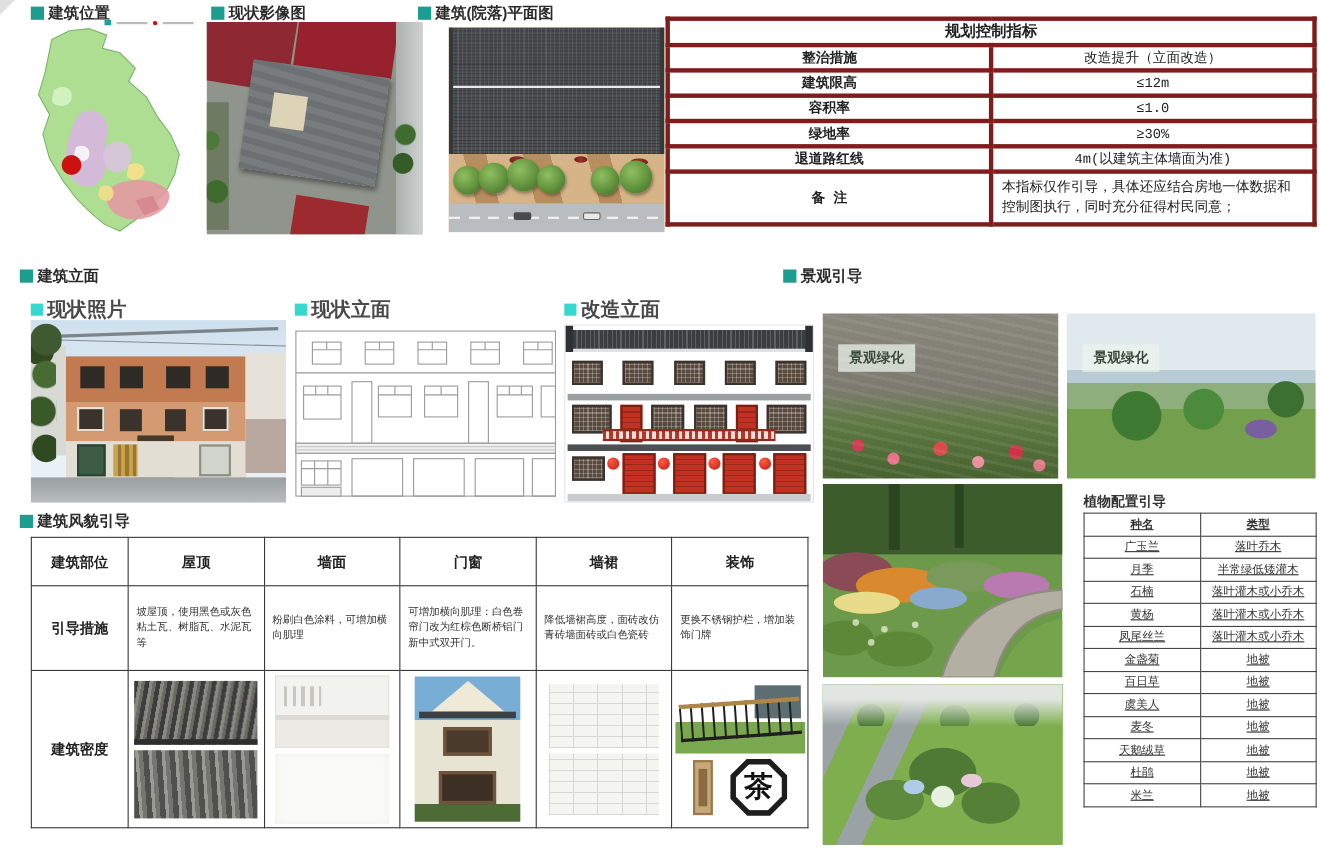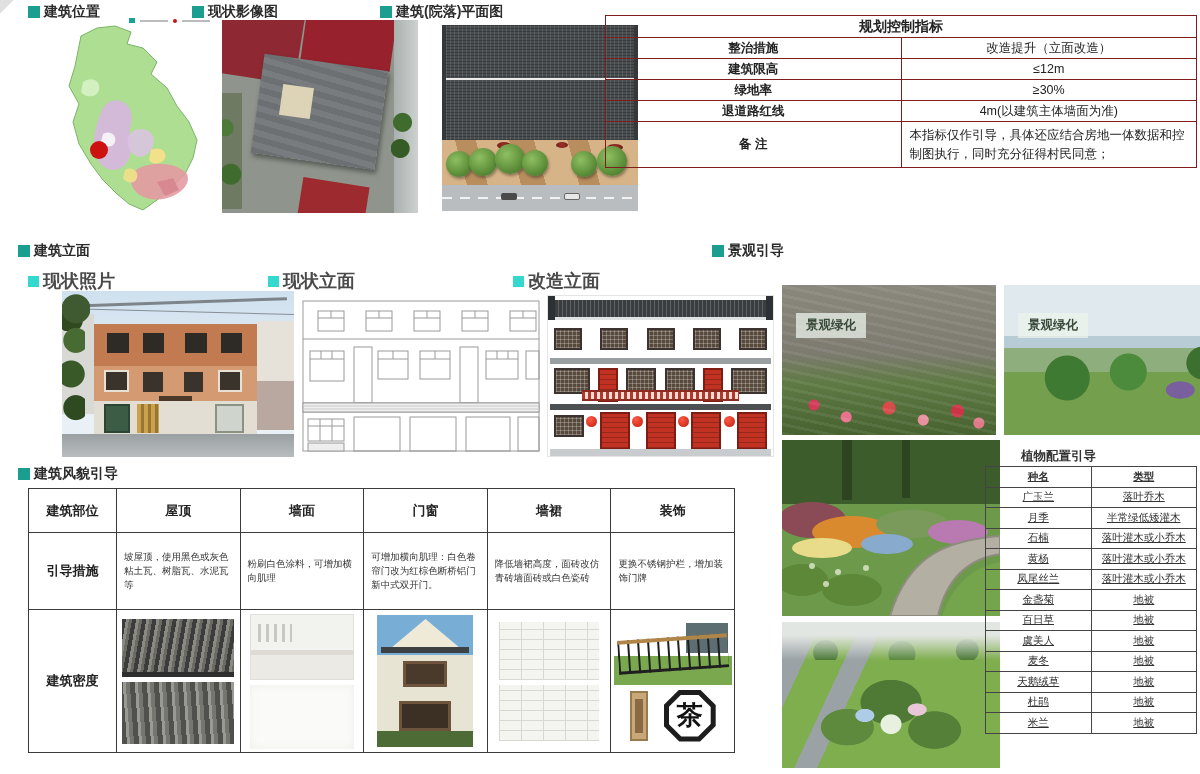--- a/index.html
+++ b/index.html
@@ -9,30 +9,30 @@
   
   .corner-deco { position:absolute; left:-30px; top:-34px; width:90px; height:70px;
     background:linear-gradient(135deg,#d8d8d8 48%,#fff 49%); opacity:.8; }
 
   
   .sec-h { position:absolute; display:flex; align-items:center; gap:4px;
     font-weight:bold; color:#2b2b2b; font-size:14px; white-space:nowrap; }
   .sec-h .bullet { width:12px; height:12px; background:#1b9e90; display:inline-block; }
   .sec-h.sub { font-size:18px; color:#4a4a4a; }
   .sec-h.sub .bullet { background:#35d8cc; width:11px; height:11px; }
-  .plain-h { position:absolute; font-size:12.5px; color:#333; font-weight:bold;margin-left:36px; }
-
-  .ph { position:absolute; overflow:hidden;margin-left:34px; }
+  .plain-h { position:absolute; font-size:12.5px; color:#333; font-weight:bold; }
+
+  .ph { position:absolute; overflow:hidden; }
 
   
   table { border-collapse:collapse; }
   .ctl-table { position:absolute; left:605px; top:15px; width:592px; }
   .ctl-table table { width:100%; table-layout:fixed; }
-  .ctl-table td, .ctl-table th { border:1px solid #7f1d1d; font-size:12.5px; color:#222;
-    text-align:center; vertical-align:middle; padding:1px 6px; height:21px; }
+  .ctl-table td, .ctl-table th { border:4px solid #7f1d1d; font-size:12.5px; color:#222;
+    text-align:center; vertical-align:middle; padding:1px 6px; height:21px;font-family:Liberation Mono, monospace; }
   .ctl-table th.title { font-size:14px; font-weight:bold; height:22px; }
   .ctl-table td.lab { font-weight:bold; width:185px; }
   .ctl-table td.note-val { text-align:left; line-height:1.45; padding:4px 8px; }
 
   
   .map-wrap { left:5px; top:16px; width:176px; height:202px; }
   .map-legend { position:absolute; left:90px; top:2px; display:flex; gap:5px; align-items:center; }
   .map-legend i { display:block; width:6px; height:5px; background:#17a398; }
   .map-legend s { display:block; width:28px; height:2px; background:#bbb; }
 
@@ -250,20 +250,24 @@
           <tr>
             <th class="title" colspan="2">规划控制指标</th>
           </tr>
       <tr>
             <td class="lab">整治措施</td>
             <td>改造提升（立面改造）</td>
           </tr>
       <tr>
             <td class="lab">建筑限高</td>
             <td>≤12m</td>
+          </tr>
+      <tr>
+            <td class="lab">容积率</td>
+            <td>≤1.0</td>
           </tr>
       <tr>
             <td class="lab">绿地率</td>
             <td>≥30%</td>
           </tr>
       <tr>
             <td class="lab">退道路红线</td>
             <td>4m(以建筑主体墙面为准)</td>
           </tr>
       <tr>

